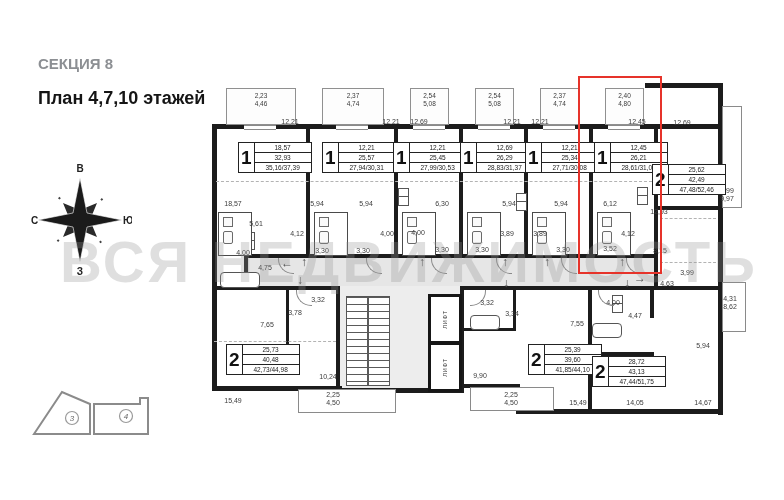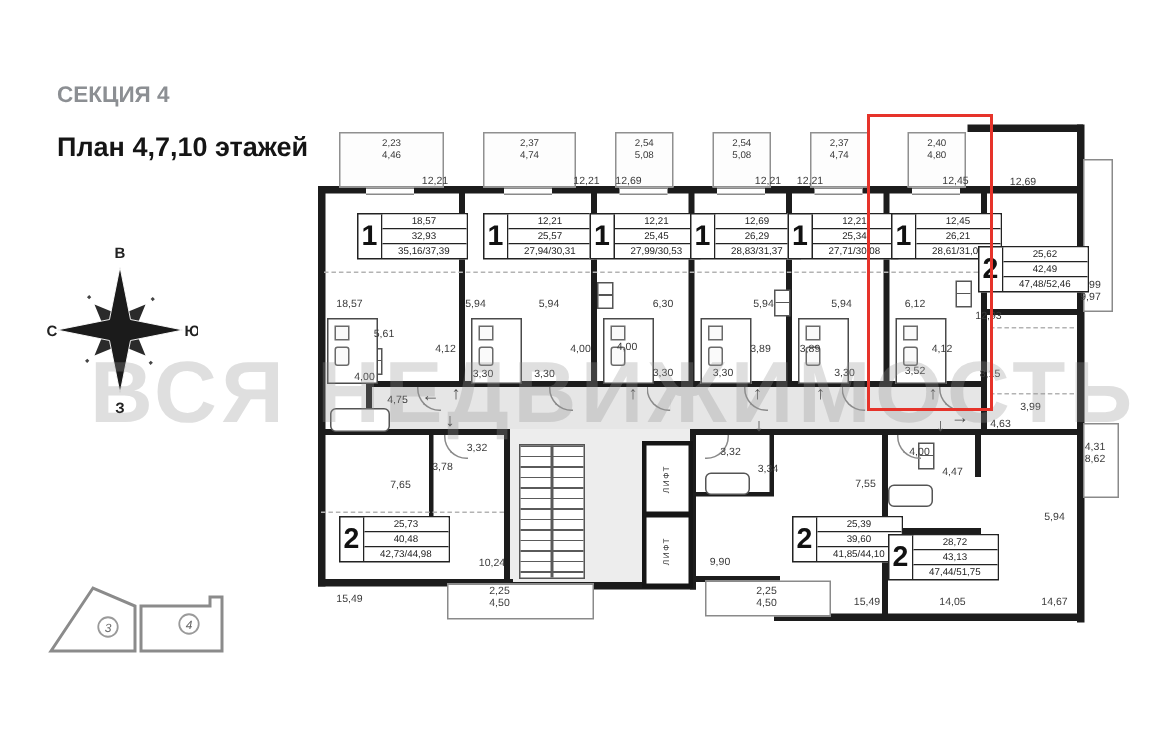--- a/index.html
+++ b/index.html
@@ -33,21 +33,21 @@
   #watermark{position:absolute;left:60px;top:228px;font-size:58px;font-weight:bold;letter-spacing:3px;color:rgba(150,150,150,.30);white-space:nowrap;z-index:5;pointer-events:none;}
   #red-box{position:absolute;left:578px;top:76px;width:80px;height:194px;border:2px solid #e6332a;z-index:6;background:transparent;}
   #title1{position:absolute;left:38px;top:55px;font-size:15px;font-weight:bold;color:#8c8f93;}
   #title2{position:absolute;left:38px;top:88px;font-size:18px;font-weight:bold;color:#151515;}
   #stairs{position:absolute;left:346px;top:296px;width:42px;height:88px;border:1px solid #555;background:repeating-linear-gradient(to bottom,#5a5a5a 0 1px,transparent 1px 7px),#fff;}
   #stairs:after{content:"";position:absolute;left:20px;top:0;width:2px;height:88px;background:#5a5a5a;}
 </style>
 </head>
 <body>
 
-<div id="title1">СЕКЦИЯ 4</div>
+<div id="title1">СЕКЦИЯ 8</div>
 <div id="title2">План 4,7,10 этажей</div>
 
 <svg class="abs" style="left:28px;top:158px;" width="104" height="118" viewBox="0 0 104 118">
   <circle cx="52" cy="62" r="30" fill="none" stroke="#444" stroke-width="2" stroke-dasharray="2 21.5"></circle>
   <polygon points="69,45 62,62 69,79 52,72 35,79 42,62 35,45 52,52" fill="#2a2a2a"></polygon>
   <polygon points="52,20 59,55 94,62 59,69 52,104 45,69 10,62 45,55" fill="#1b1b1b" stroke="#fff" stroke-width="0.6"></polygon>
   <text x="52" y="14" text-anchor="middle" font-size="10" font-weight="bold" fill="#222">В</text>
   <text x="3" y="66" font-size="10" font-weight="bold" fill="#222">С</text>
   <text x="95" y="66" font-size="10" font-weight="bold" fill="#222">Ю</text>
   <text x="52" y="117" text-anchor="middle" font-size="10" font-weight="bold" fill="#222">З</text>

